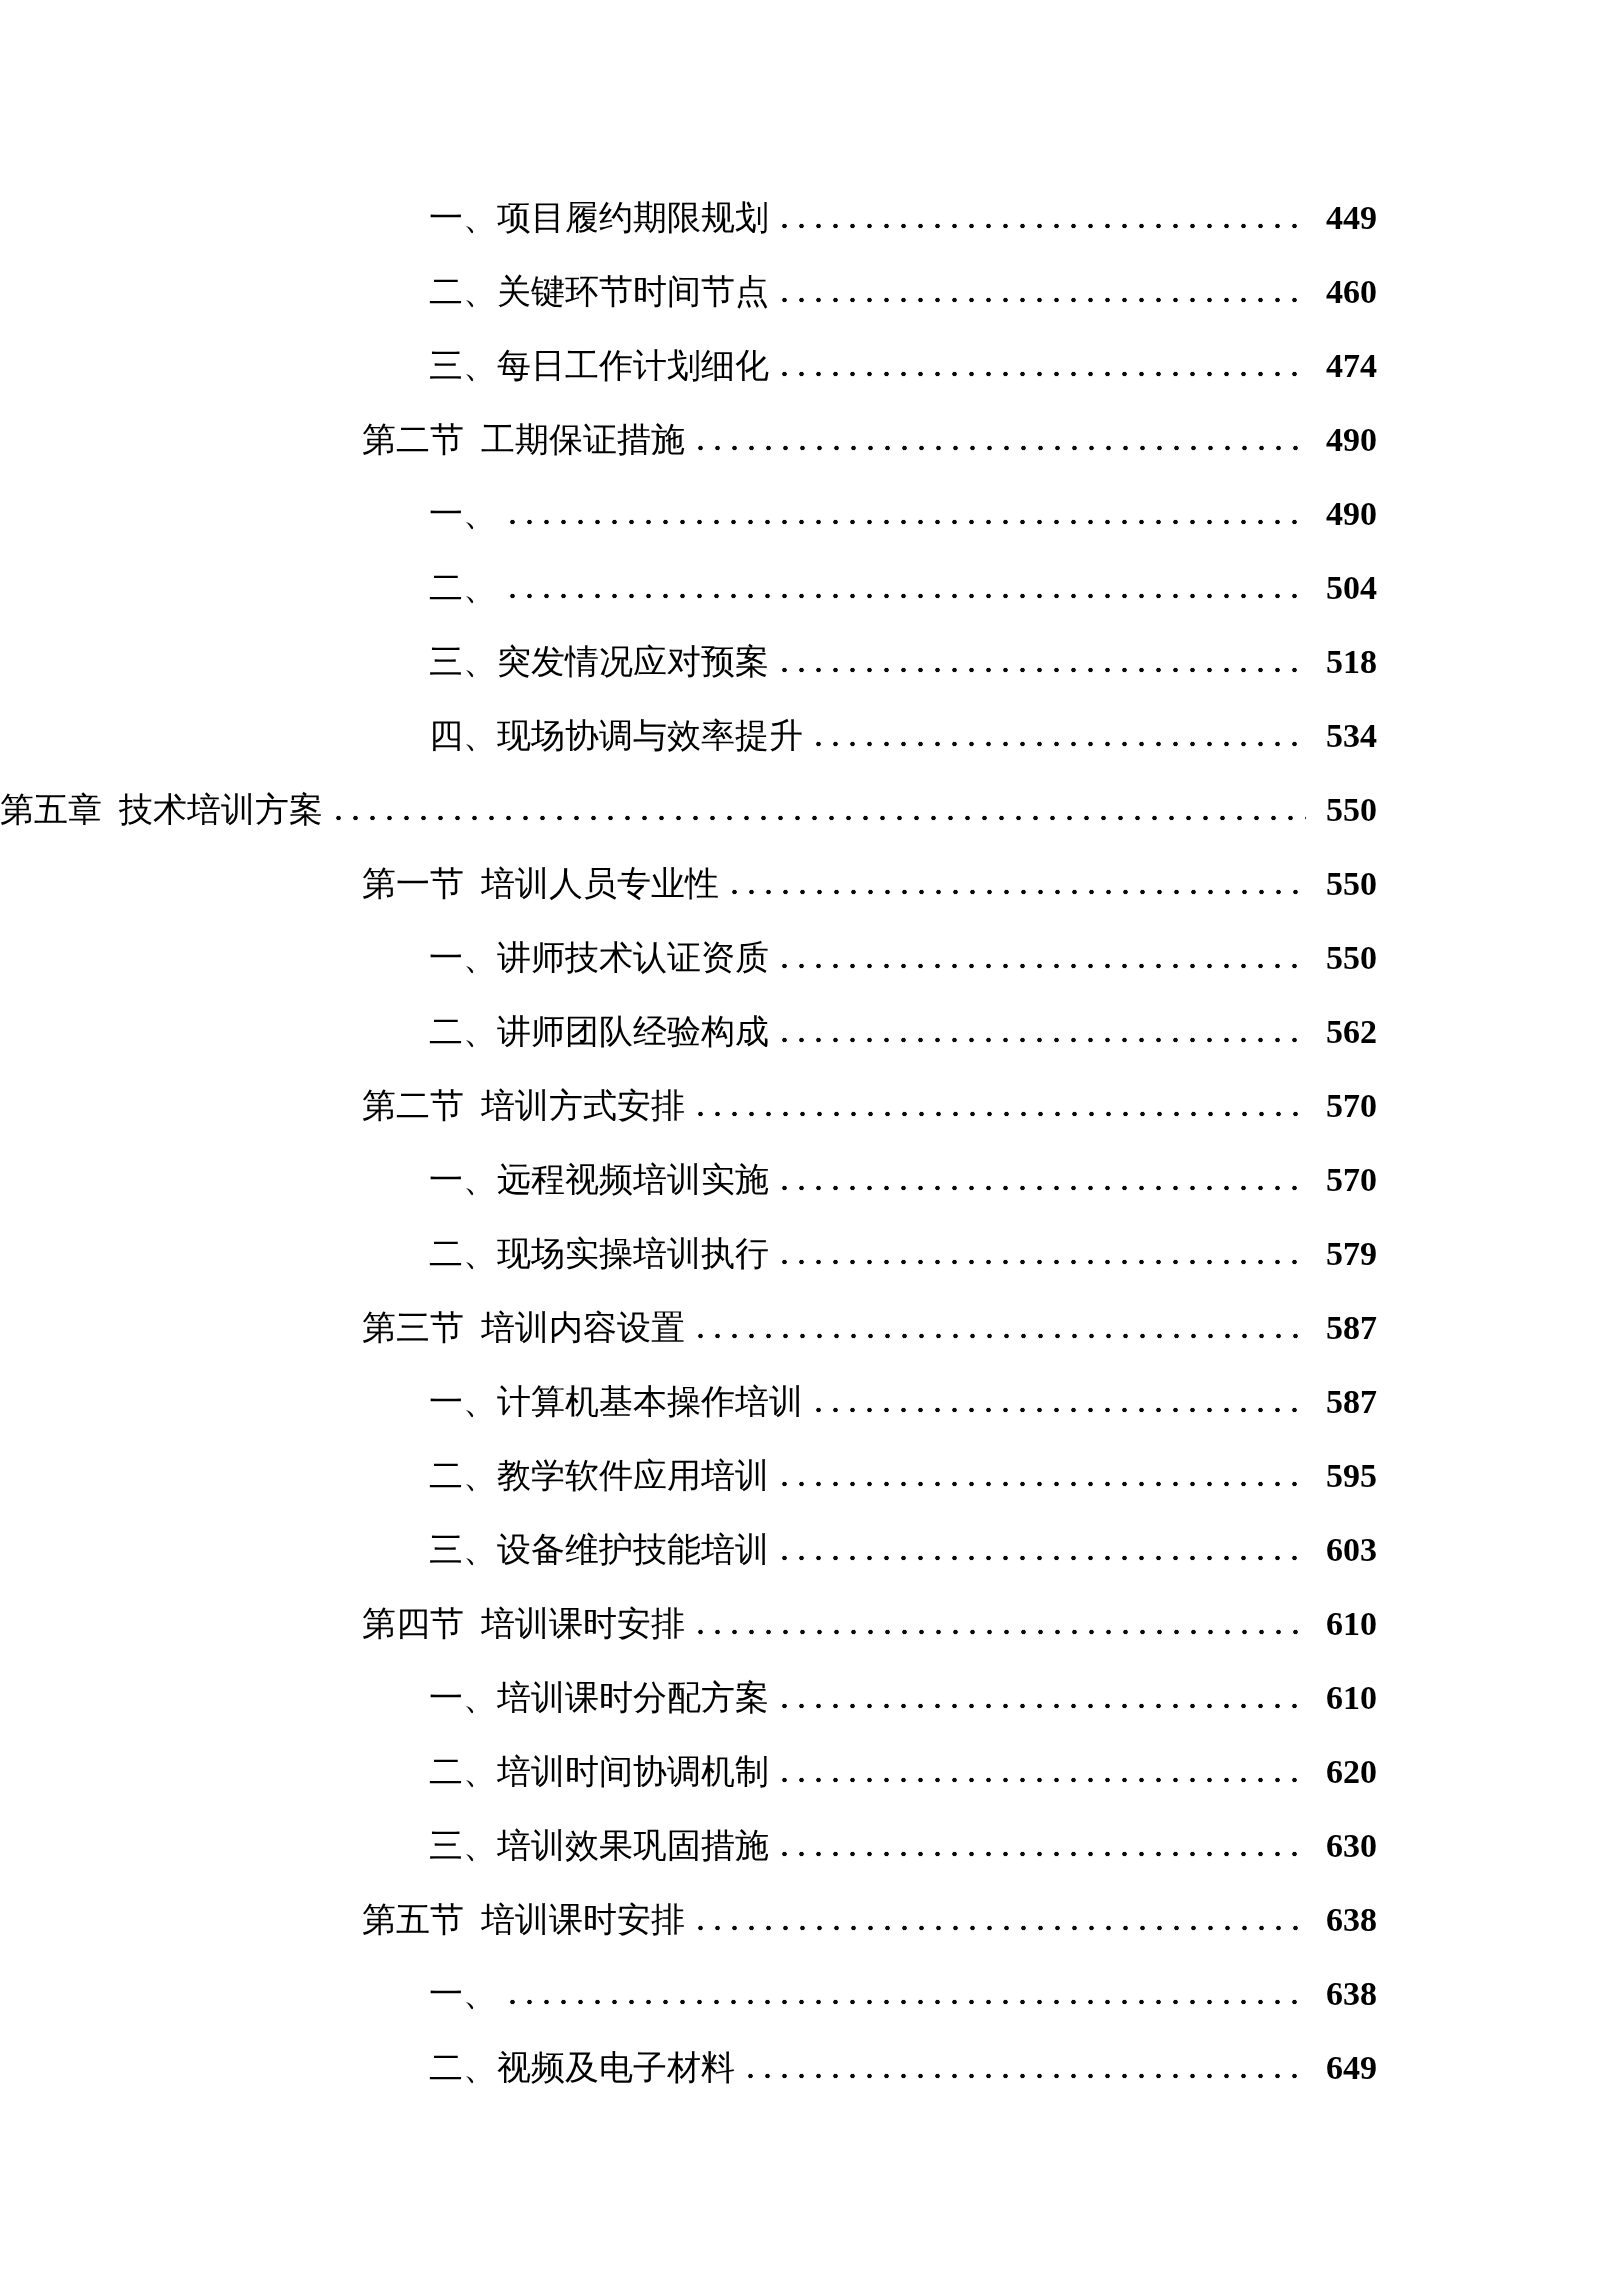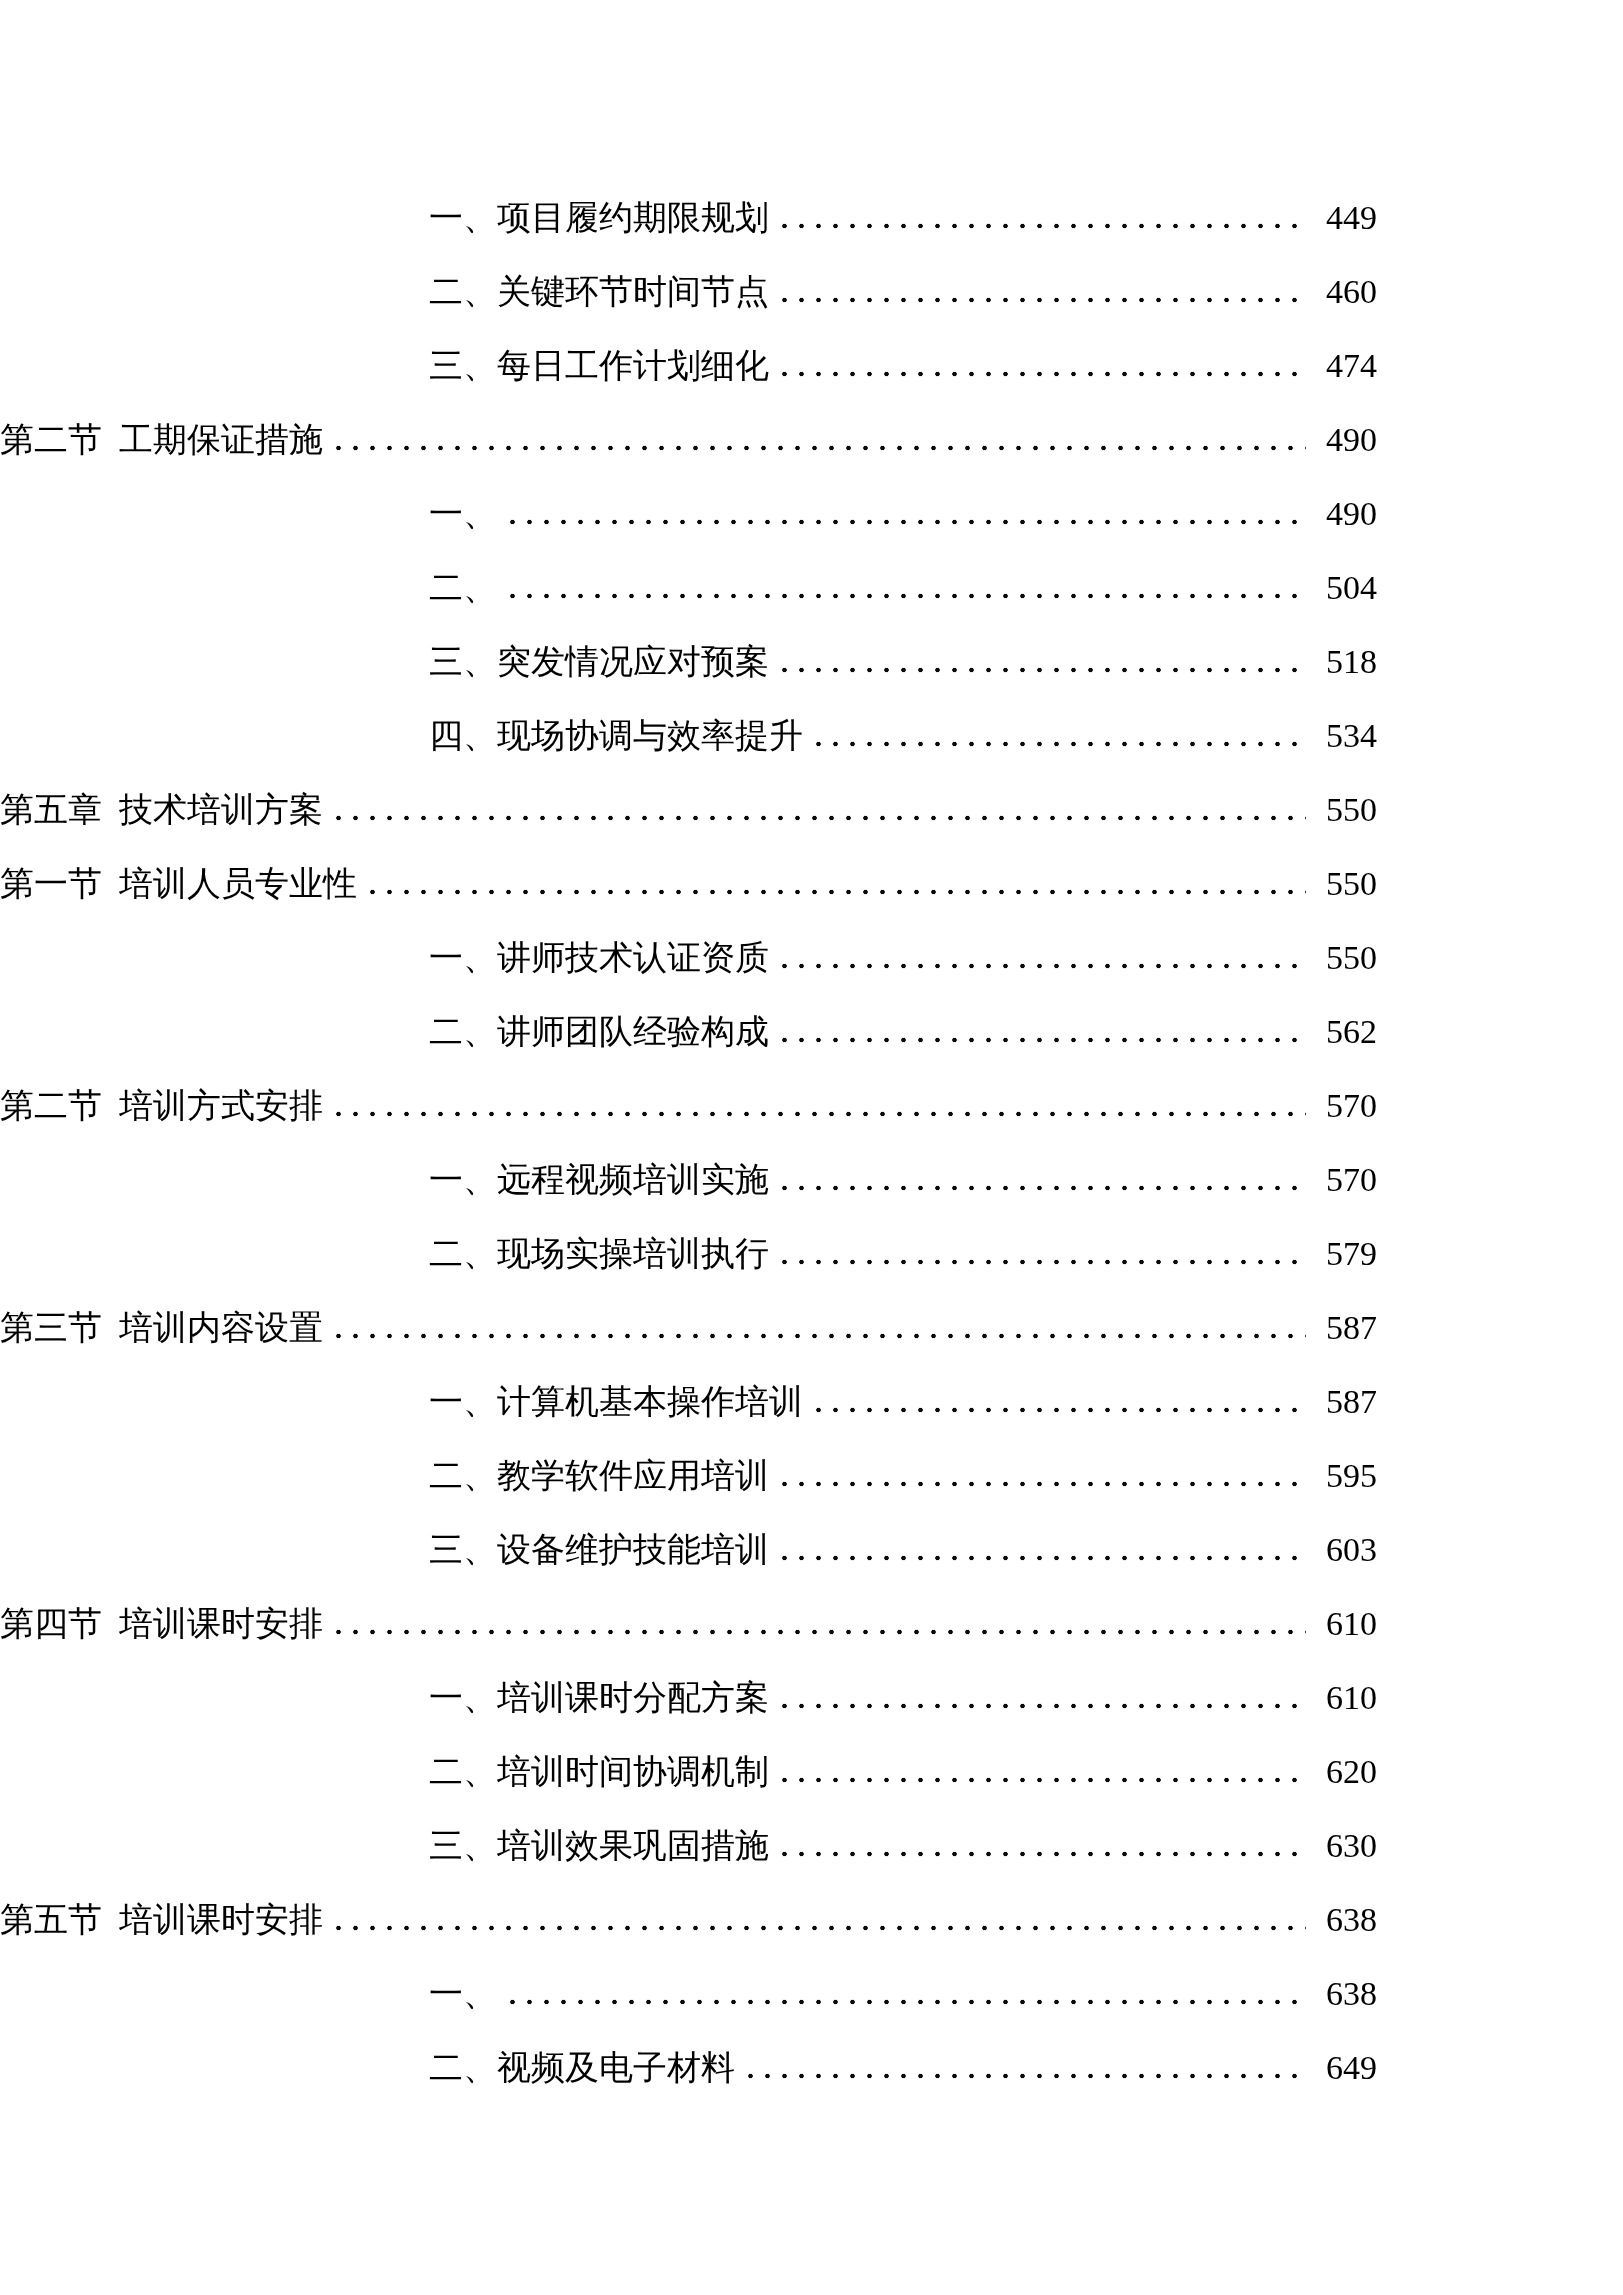--- a/index.html
+++ b/index.html
@@ -29,41 +29,42 @@
   .row {
     display: flex;
     align-items: baseline;
     height: 74px;
     line-height: 74px;
     font-size: 34px;
     margin-right: 246px;      
     white-space: nowrap;
   }
   .lv-chapter { }
-  .lv-section { }
+  .lv-section { margin-left: 362px; }
   .lv-item    { margin-left: 429px; }
   .label { flex: 0 0 auto; }
   .title { flex: 0 0 auto; }
   .lv-chapter .title,
   .lv-section .title { margin-left: 17px; }  
   .dots {
     flex: 1 1 auto;
     display: block;
     height: 7.9px;                 
     margin: 0 19.6px 0 6.5px;
     background-image: radial-gradient(circle, #0a0a0a 2px, rgba(0,0,0,0) 2.5px);
     background-size: 17px 5.9px;
     background-position: left bottom;
     background-repeat: repeat-x;
     min-width: 26px;
   }
   .page-num {
     flex: 0 0 auto;
     text-align: center;
     min-width: 51px;
+    font-weight: bold;
   }
 </style>
 </head>
 <body>
 
 <div class="page">
   <div class="toc-list">
       <div class="row lv-item">
         <span class="label">一、</span>
         <span class="title">项目履约期限规划</span>

